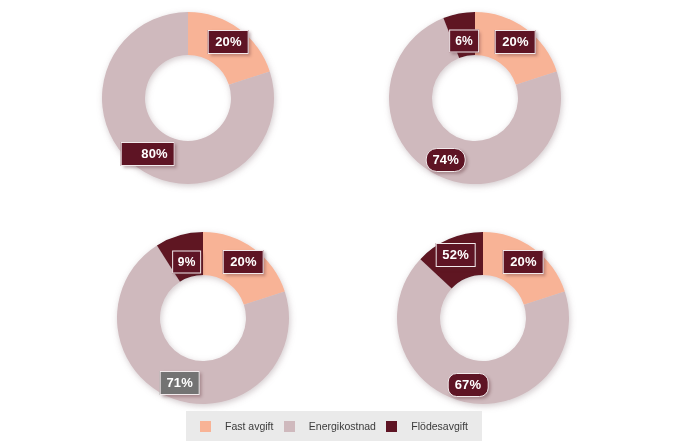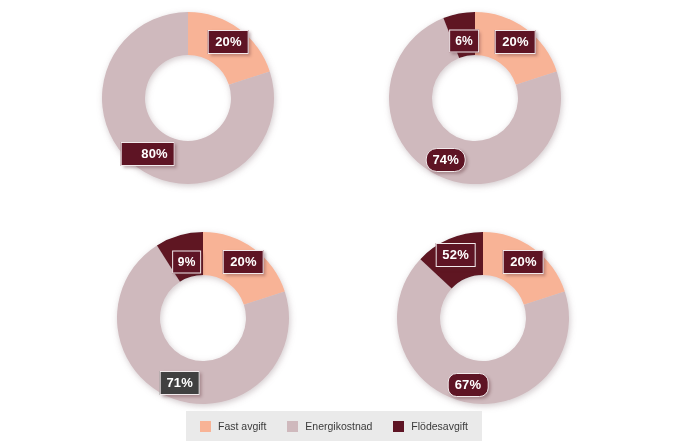--- a/index.html
+++ b/index.html
@@ -35,21 +35,21 @@
     position:absolute;
     left:173px;top:411px;
     width:296px;height:30px;
     background:#eaeaea;
     display:flex;
     align-items:center;
     justify-content:space-between;
     padding:0 14px;
     box-sizing:border-box;
   }
-  .legend-item{display:flex;align-items:center;gap:7px;}
+  .legend-item{display:flex;align-items:center;gap:14px;}
   .legend-swatch{width:11px;height:11px;display:block;flex:0 0 auto;}
   .legend-label{
     font-size:10.5px;
     color:#3b3b3b;
     line-height:1;
     white-space:nowrap;
   }
 </style>
 </head>
 <body>
@@ -95,21 +95,21 @@
             <feDropShadow dx="1" dy="2" stdDeviation="3" flood-color="#9b8a8f" flood-opacity="0.45"></feDropShadow>
           </filter>
         </defs>
         <g filter="url(#shadow-2)">
           <path d="M 100 14 A 86 86 0 0 1 181.7908604013832 73.42453848375453 L 140.8954302006916 86.71226924187727 A 43 43 0 0 0 100 57 Z" fill="#f8b396"></path>
           <path d="M 181.7908604013832 73.42453848375453 A 86 86 0 1 1 53.918895631806315 27.38779840682669 L 76.95944781590316 63.693899203413345 A 43 43 0 1 0 140.8954302006916 86.71226924187727 Z" fill="#cfb9bd"></path>
           <path d="M 53.918895631806315 27.38779840682669 A 86 86 0 0 1 99.99999999999999 14 L 99.99999999999999 57 A 43 43 0 0 0 76.95944781590316 63.693899203413345 Z" fill="#5e1424"></path>
         </g>
       </svg>
       <div class="pct-badge" style="left: 140.44px; top: 44.3396px; background: rgb(94, 20, 36); color: rgb(255, 255, 255);">20%</div>
-      <div class="pct-badge" style="left: 76.6948px; top: 164.733px; background: #404040; color: rgb(255, 255, 255);">71%</div>
+      <div class="pct-badge" style="left: 76.6948px; top: 164.733px; background: #737373; color: rgb(255, 255, 255);">71%</div>
       <div class="pct-badge small" style="left: 83.6846px; top: 43.842px; background: rgb(94, 20, 36); color: rgb(255, 255, 255);">9%</div>
     </div>
   <div class="donut-wrap" style="left: 370px; top: 218px; width: 200px; height: 200px;">
       <svg class="donut-svg" width="200" height="200" viewBox="0 0 200 200">
         <defs>
           <filter id="shadow-3" x="-30%" y="-30%" width="180%" height="180%">
             <feDropShadow dx="1" dy="2" stdDeviation="3" flood-color="#9b8a8f" flood-opacity="0.45"></feDropShadow>
           </filter>
         </defs>
         <g filter="url(#shadow-3)">

